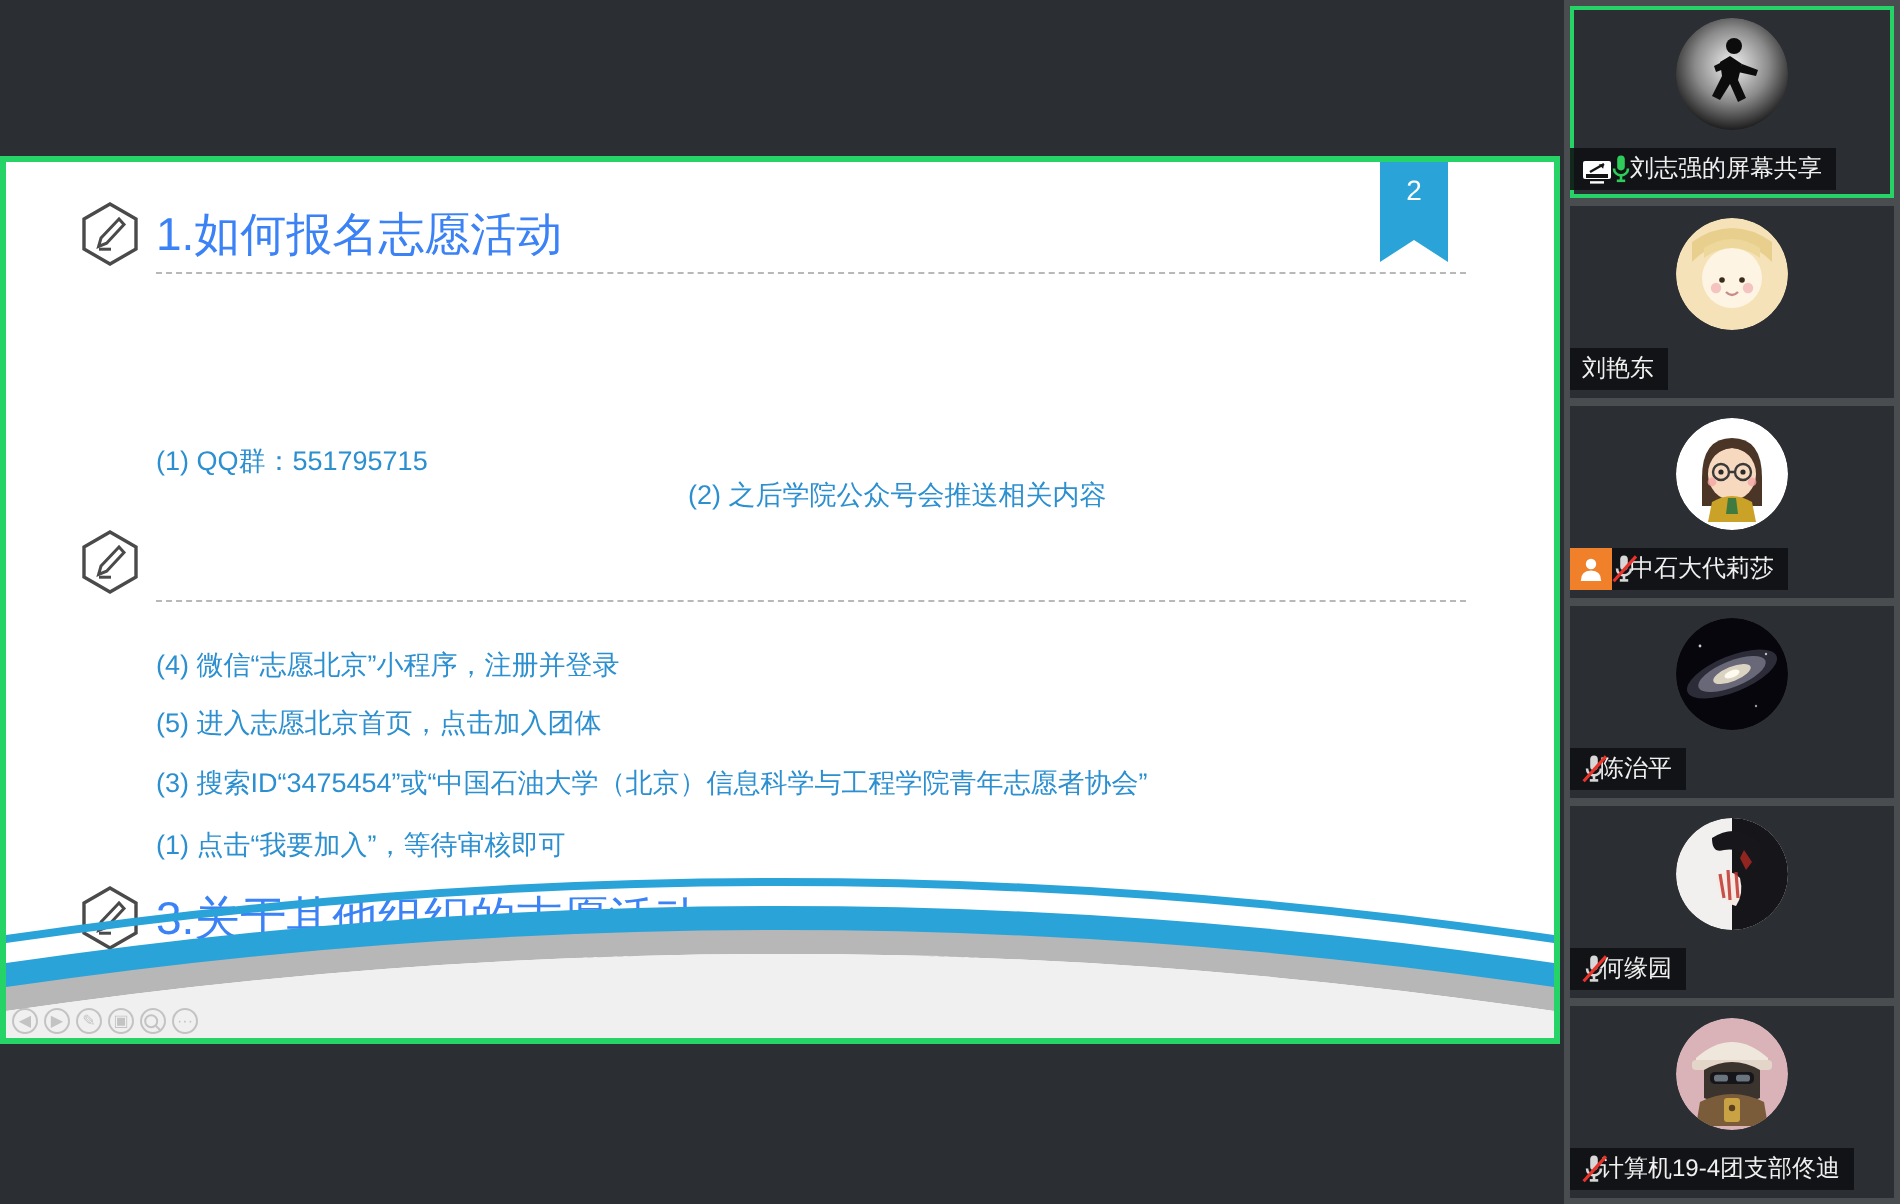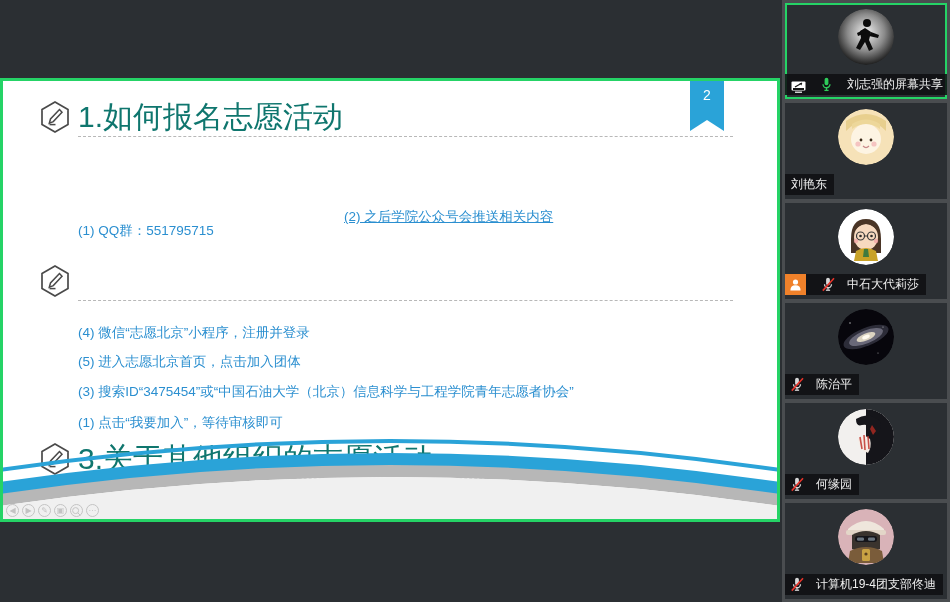--- a/index.html
+++ b/index.html
@@ -55,22 +55,22 @@
 
   
   .slide-body { position: absolute; left: 0; top: 0; width: 780px; height: 444px; }
 
   .section { position: absolute; left: 38px; }
 
   .head-row { display: flex; align-items: center; }
   .hexicon { width: 34px; height: 34px; flex: 0 0 34px; margin-right: 6px; position: relative; }
   .hexicon svg { display: block; }
   .head-text {
-    font-size: 30px;
-    color: #0f766e;
+    font-size: 23px;
+    color: #3b82f6;
     white-space: nowrap;
     letter-spacing: 0px;
     line-height: 1;
   }
   .head-underline {
     position: absolute;
     border-bottom: 1px dashed #b8b8b8;
     height: 0;
   }
 
@@ -135,21 +135,21 @@
     overflow: hidden;
   }
   .avatar svg { display: block; }
 
   .tile-bar {
     position: absolute; left: 0; bottom: 4px;
     display: flex; align-items: center;
     height: 21px;
     background: rgba(15,16,18,0.88);
     padding-right: 7px;
-    gap: 16px;
+    gap: 0;
   }
   .tile-bar .nm {
     color: #f0f0f0; font-size: 12px; white-space: nowrap;
   }
   .host-badge {
     width: 21px; height: 21px; background: #f0812a;
     display: flex; align-items: center; justify-content: center;
     flex: 0 0 21px;
   }
   .pad-l { padding-left: 6px; }
@@ -178,21 +178,21 @@
                   <path d="M21.5 9.5 L12.5 19 L11.3 23.2 L15.3 21.6 L24 12.2 Z" fill="none" stroke="#4a4a4a" stroke-width="1.5"></path>
                   <line x1="11.5" y1="24.6" x2="17.5" y2="24.6" stroke="#4a4a4a" stroke-width="1.5"></line>
                 </svg>
               </span>
               <span class="head-text">1.如何报名志愿活动</span>
             </div>
             <div class="head-underline" style="left:40px; top:36px; width:655px;"></div>
           </div>
 
           <div class="bullet" style="left:78px; top:146px;">(1) QQ群：551795715</div>
-          <div class="bullet" style="left:344px; top:132px;text-decoration:underline;">(2) 之后学院公众号会推送相关内容</div>
+          <div class="bullet" style="left:344px; top:163px;">(2) 之后学院公众号会推送相关内容</div>
 
           <div class="section" style="top:186px;">
             <div class="head-row">
               <span class="hexicon">
                 <svg width="34" height="34" viewBox="0 0 34 34">
                   <polygon points="17,2 30,9.5 30,24.5 17,32 4,24.5 4,9.5" fill="none" stroke="#4a4a4a" stroke-width="1.7"></polygon>
                   <path d="M21.5 9.5 L12.5 19 L11.3 23.2 L15.3 21.6 L24 12.2 Z" fill="none" stroke="#4a4a4a" stroke-width="1.5"></path>
                   <line x1="11.5" y1="24.6" x2="17.5" y2="24.6" stroke="#4a4a4a" stroke-width="1.5"></line>
                 </svg>
               </span>

